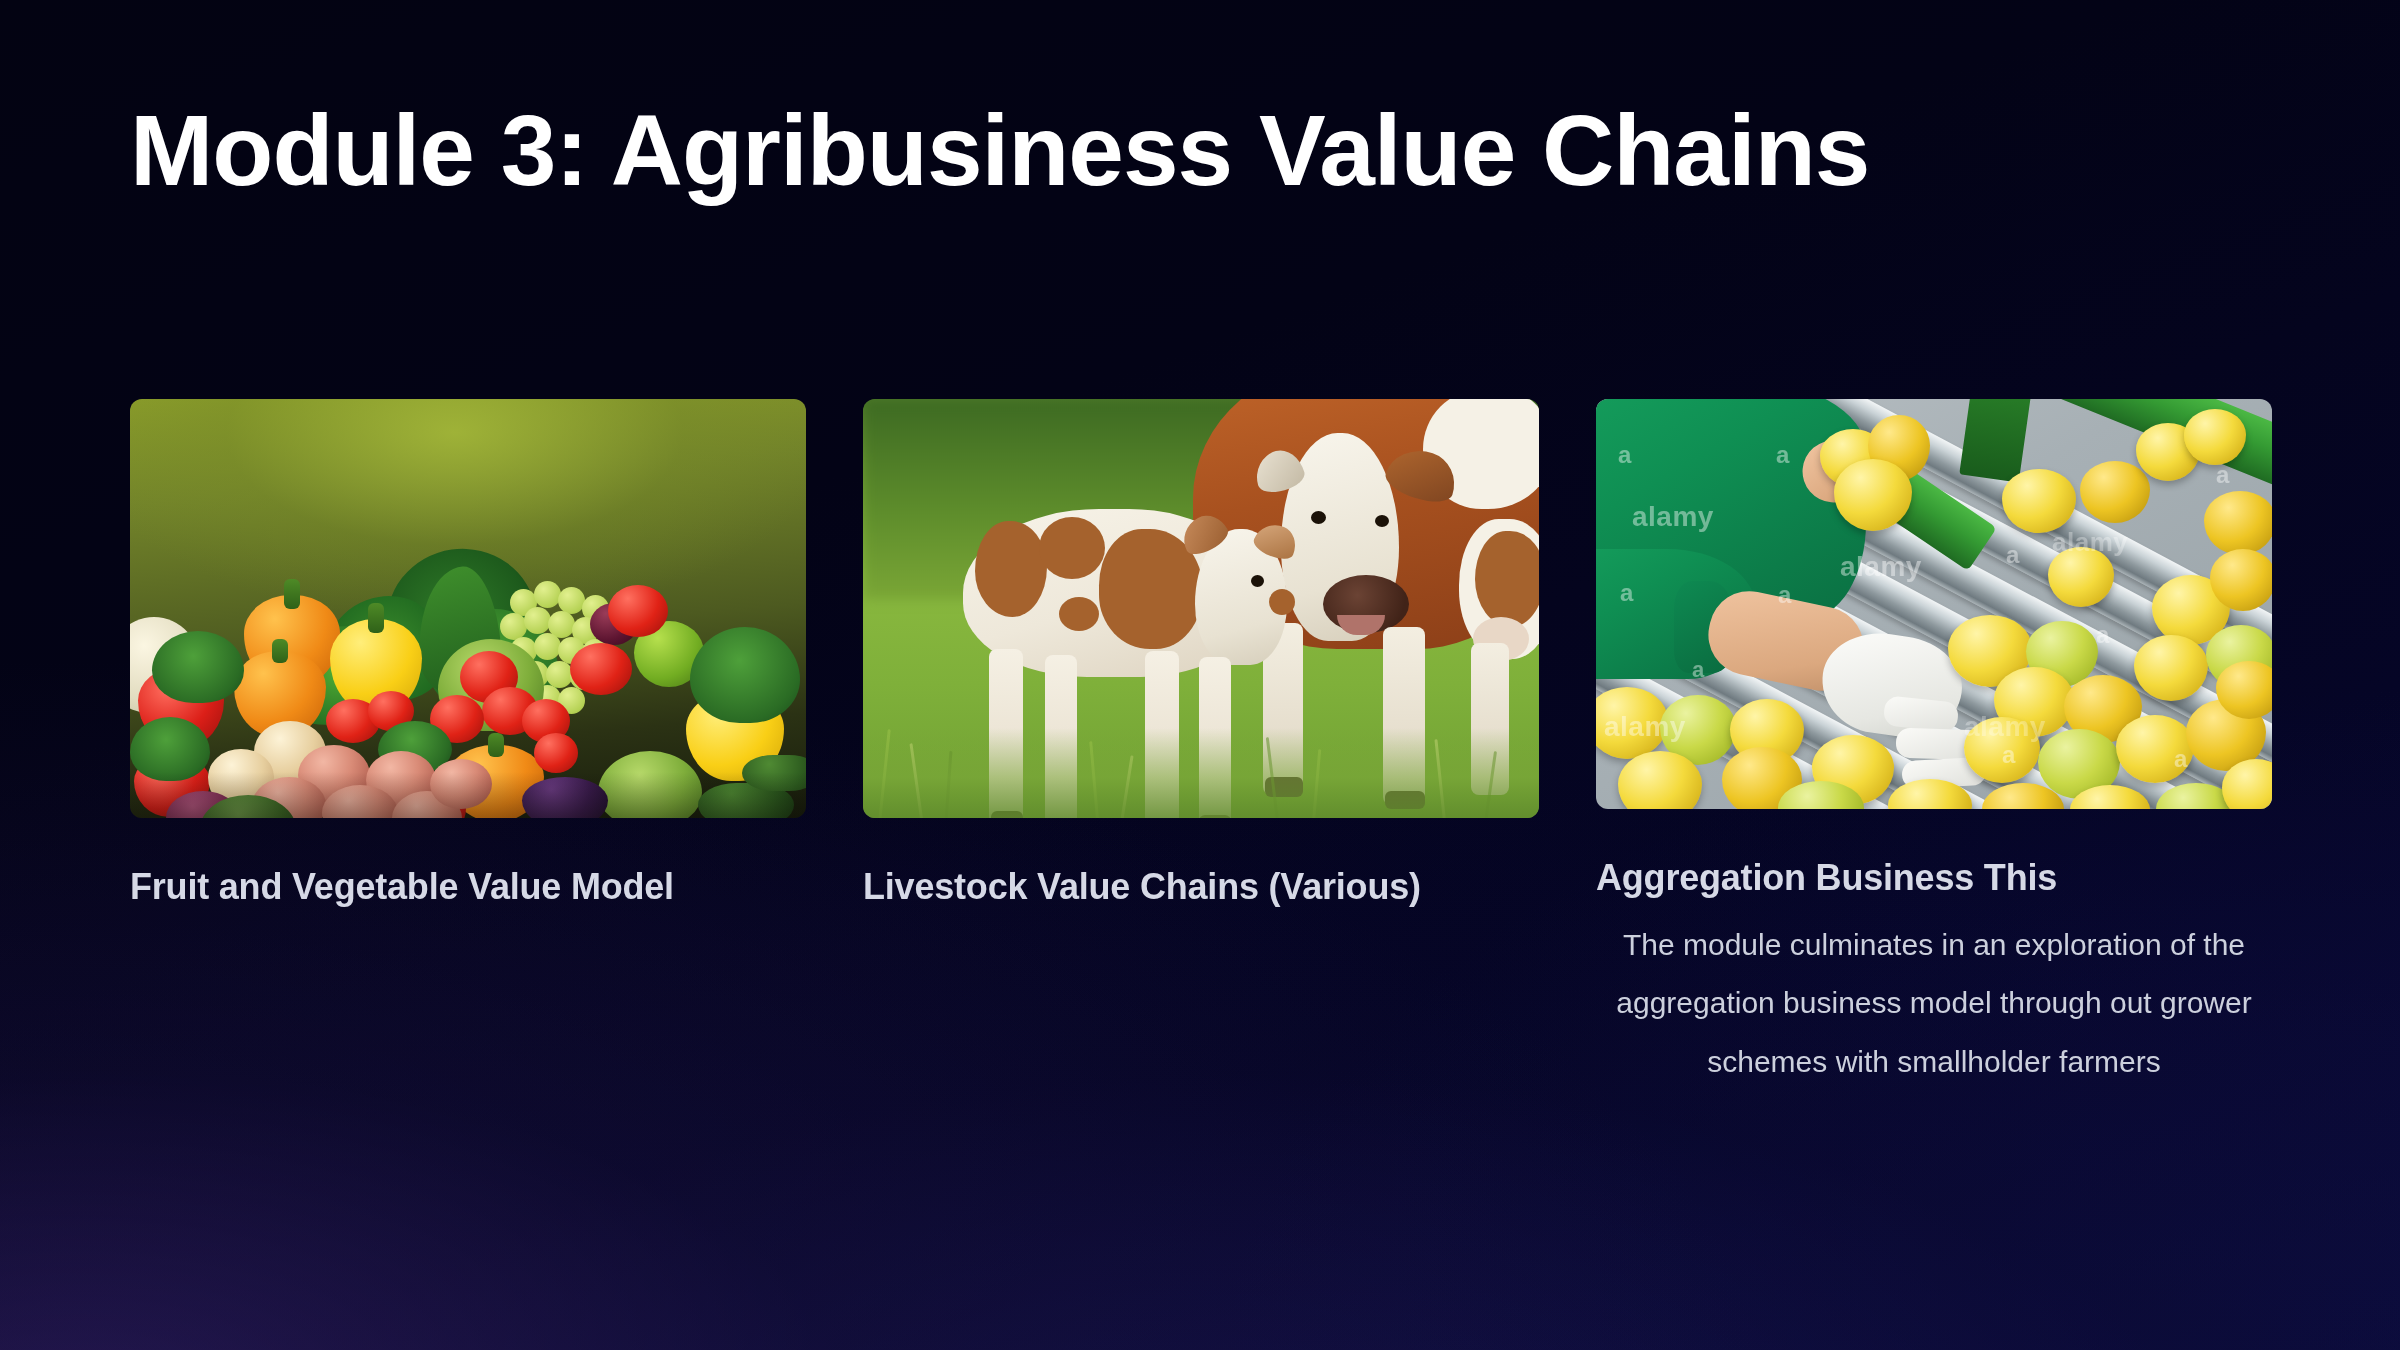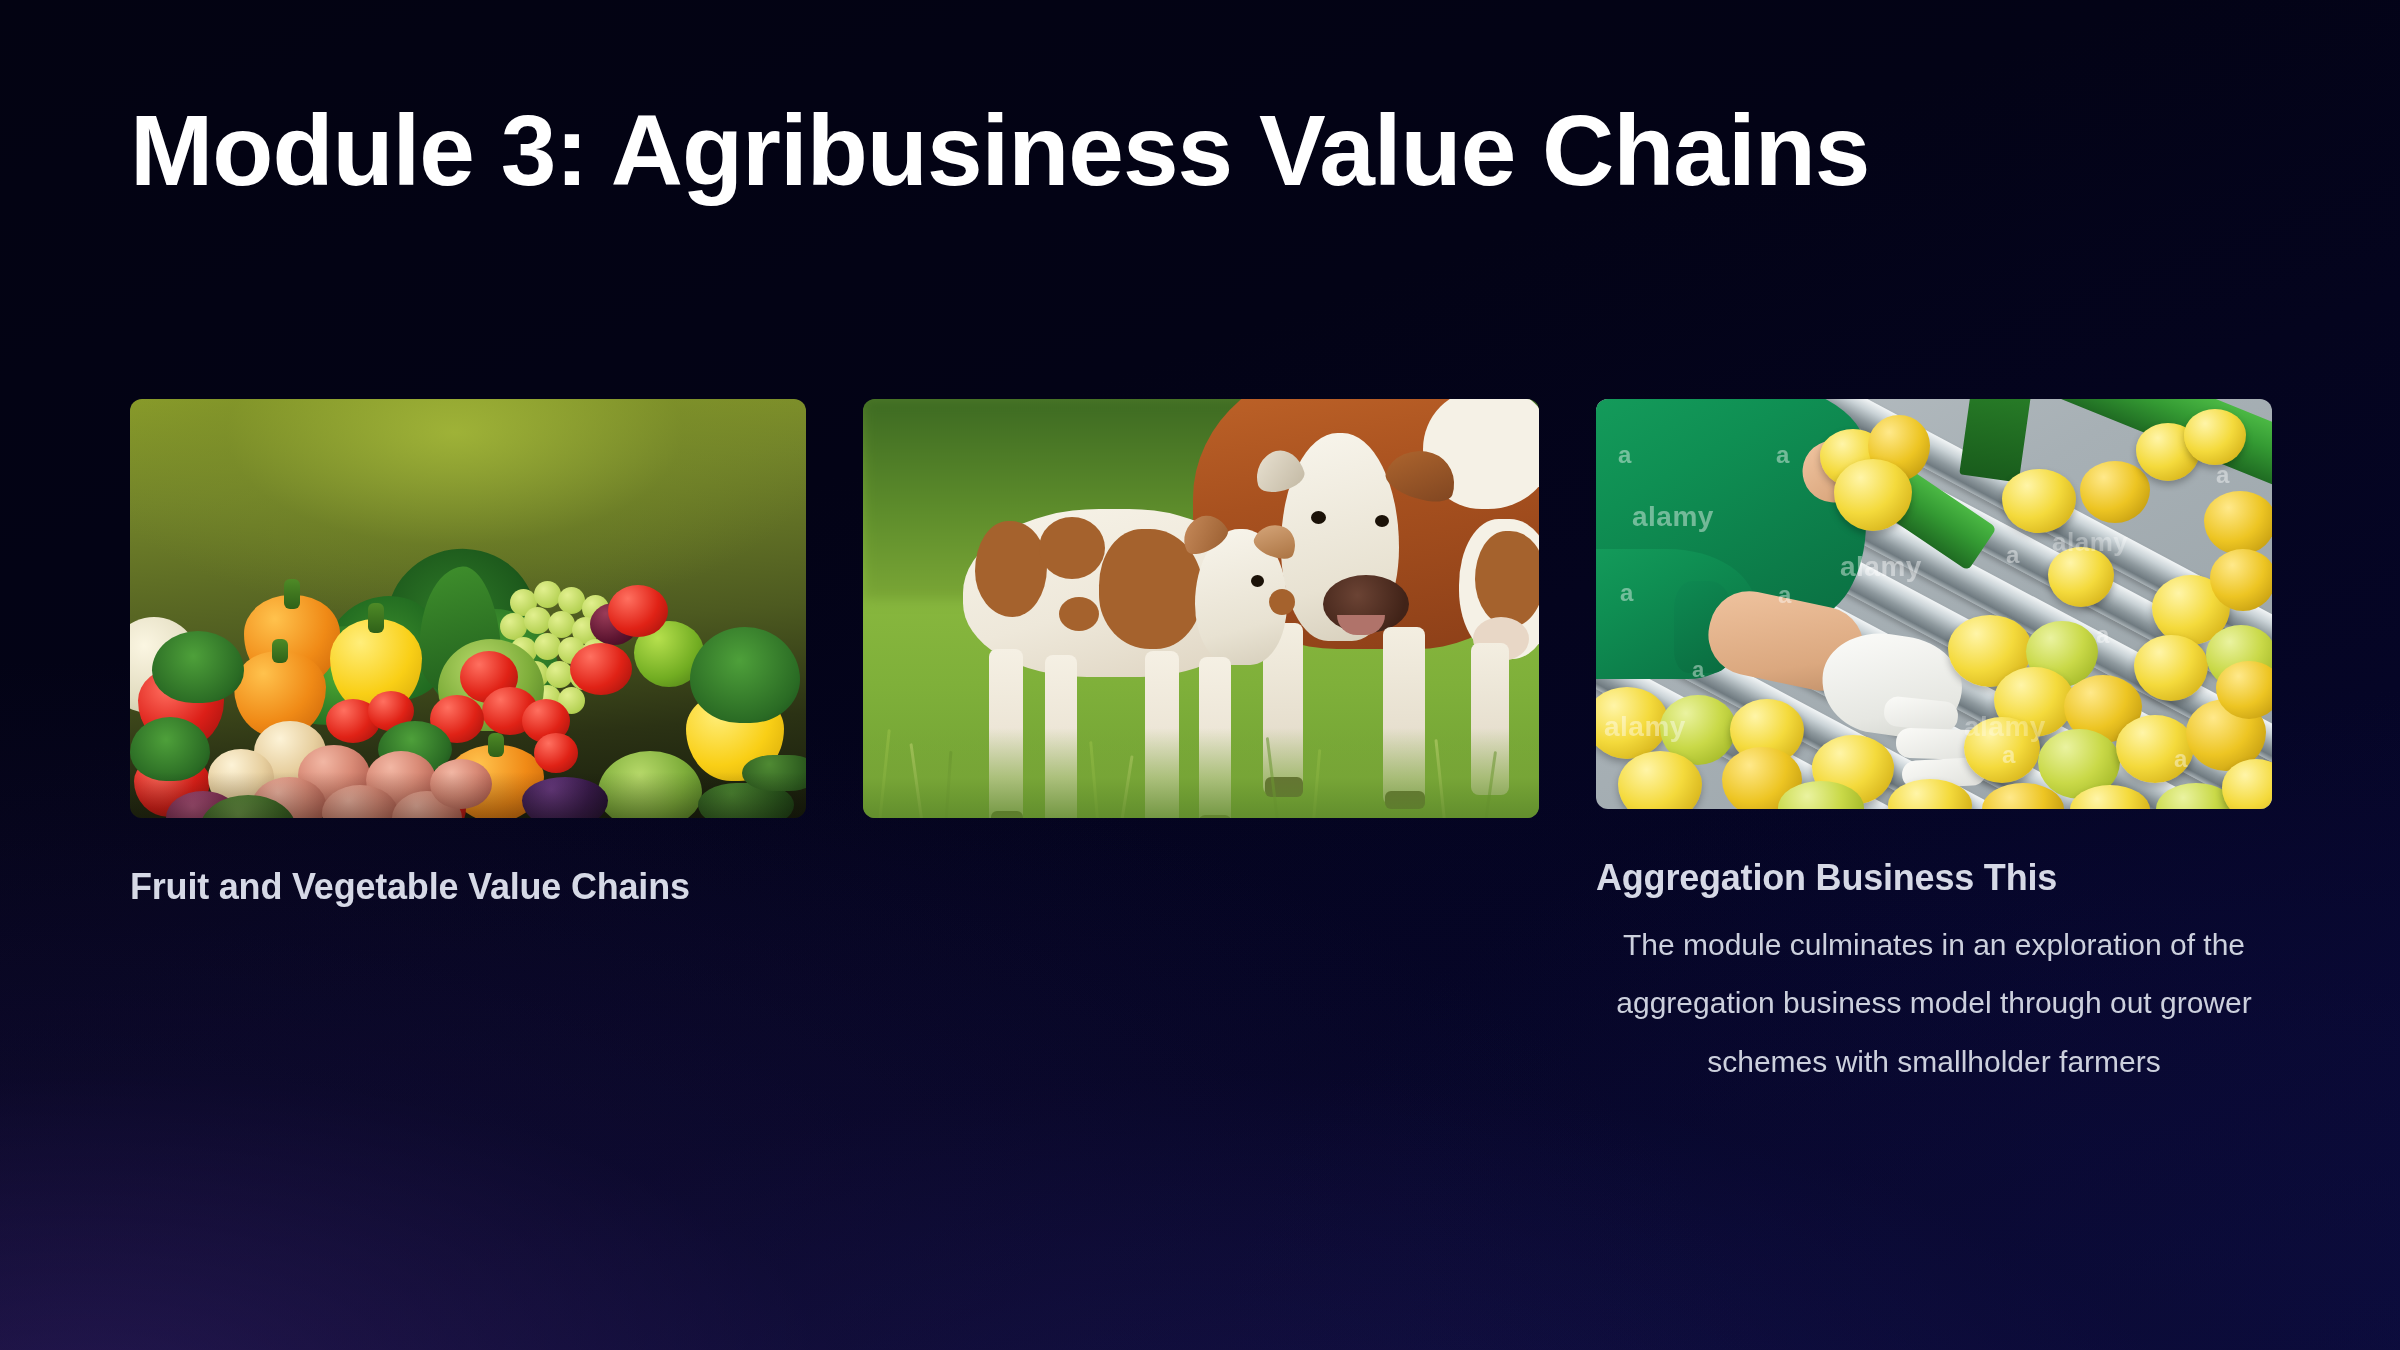--- a/index.html
+++ b/index.html
@@ -243,21 +243,21 @@
         <div class="oniP" style="left:36px;top:392px;width:74px;height:56px;position:absolute;border-radius:50%/48% 48% 52% 52%"></div>
 
         <div class="brocc broccD" style="left:70px;top:396px;width:96px;height:62px"></div>
         <div class="brocc" style="left:468px;top:352px;width:104px;height:76px"></div>
         <div class="egg" style="left:392px;top:378px;width:86px;height:52px"></div>
         <div class="cuke" style="left:568px;top:384px;width:96px;height:44px"></div>
         <div class="cuke" style="left:612px;top:356px;width:78px;height:36px"></div>
         <div class="el" style="left:0;right:0;bottom:0;height:46px;background:linear-gradient(180deg,rgba(0,0,0,0) 0%,rgba(10,8,4,.35) 100%)"></div>
       </div>
 
-      <div class="card-title">Fruit and Vegetable Value Chains</div>
+      <div class="card-title">Fruit and Vegetable Value Model</div>
     </div>
 
     <div class="card c2">
       <div class="thumb pasture">
         <div class="blur"></div>
 
         <div class="cowbody" style="left:330px;top:-40px;width:360px;height:290px"></div>
         <div class="cowwhite" style="left:560px;top:-10px;width:130px;height:120px;border-radius:46% 40% 50% 45%/50% 50% 50% 50%"></div>
         <div class="cowwhite" style="left:596px;top:120px;width:96px;height:140px;border-radius:42% 48% 45% 50%/48% 50% 52% 50%"></div>
         <div class="patch" style="left:612px;top:132px;width:70px;height:96px;border-radius:44% 50% 48% 52%/50% 46% 54% 50%"></div>
@@ -303,20 +303,21 @@
           <div class="grassblade" style="left:230px;top:342px;height:88px;transform:rotate(-5deg)"></div>
           <div class="grassblade gb2" style="left:262px;top:356px;height:72px;transform:rotate(9deg)"></div>
           <div class="grassblade gb3" style="left:408px;top:338px;height:86px;transform:rotate(-7deg)"></div>
           <div class="grassblade" style="left:452px;top:350px;height:76px;transform:rotate(5deg)"></div>
           <div class="grassblade gb2" style="left:576px;top:340px;height:88px;transform:rotate(-6deg)"></div>
           <div class="grassblade gb3" style="left:626px;top:352px;height:72px;transform:rotate(8deg)"></div>
           <div class="el" style="left:0;right:0;bottom:0;height:90px;background:linear-gradient(180deg,rgba(120,170,60,0) 0%,rgba(122,166,56,.55) 55%,rgba(96,140,44,.85) 100%)"></div>
         </div>
       </div>
 
+      <div class="card-title">Livestock Value Chains (Various)</div>
     </div>
 
     <div class="card c3">
       <div class="thumb packhouse">
 
         <div style="position:absolute;inset:0;overflow:hidden">
           <div class="roller" style="left:-120px;top:60px;width:1000px;transform:rotate(28deg)"></div>
           <div class="roller" style="left:-120px;top:112px;width:1000px;transform:rotate(28deg)"></div>
           <div class="roller" style="left:-130px;top:164px;width:1000px;transform:rotate(28deg)"></div>
           <div class="roller" style="left:-140px;top:216px;width:1000px;transform:rotate(28deg)"></div>

